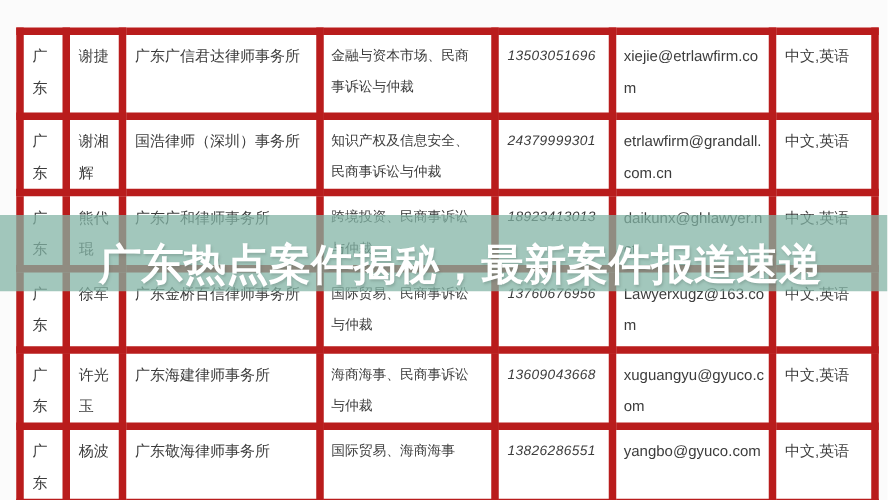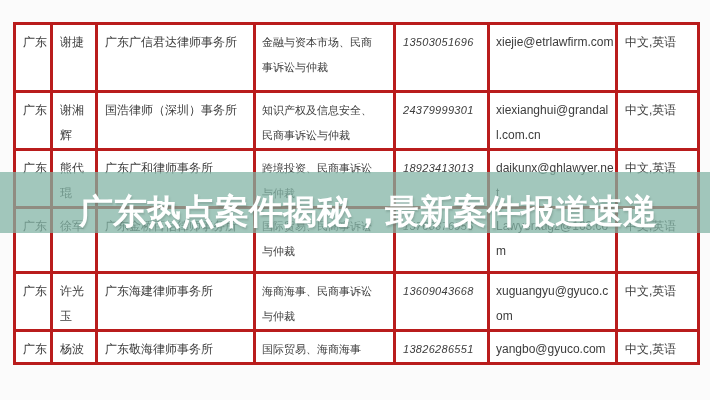--- a/index.html
+++ b/index.html
@@ -10,21 +10,21 @@
     color:#3c3c3c;
     position:relative;
     overflow:hidden;
   }
   table.lawyer-table {
     position:absolute; left:13px; top:22px;
     border-collapse:collapse; table-layout:fixed;
     background:#ffffff;
   }
   td {
-    border:3px solid #b91c1c;
+    border:6px solid #b91c1c;
     vertical-align:top;
     padding:5px 2px 0 7px;
     line-height:25px;
     font-size:12px;
     overflow:hidden;
     word-break:break-all;
   }
   col.c-province { width:37px; }
   col.c-name     { width:45px; }
   col.c-firm     { width:158px; }
@@ -84,21 +84,21 @@
     <td class="cell-phone">13503051696</td>
     <td class="cell-email">xiejie@etrlawfirm.com</td>
     <td class="cell-lang">中文,英语</td>
   </tr>
       <tr class="r2">
     <td class="cell-province">广东</td>
     <td class="cell-name">谢湘辉</td>
     <td class="cell-firm">国浩律师（深圳）事务所</td>
     <td class="cell-practice">知识产权及信息安全、民商事诉讼与仲裁</td>
     <td class="cell-phone">24379999301</td>
-    <td class="cell-email">xiexianghui@grandall.com.cn</td>
+    <td class="cell-email">etrlawfirm@grandall.com.cn</td>
     <td class="cell-lang">中文,英语</td>
   </tr>
       <tr class="r3">
     <td class="cell-province">广东</td>
     <td class="cell-name">熊代琨</td>
     <td class="cell-firm">广东广和律师事务所</td>
     <td class="cell-practice">跨境投资、民商事诉讼与仲裁</td>
     <td class="cell-phone">18923413013</td>
     <td class="cell-email">daikunx@ghlawyer.net</td>
     <td class="cell-lang">中文,英语</td>

